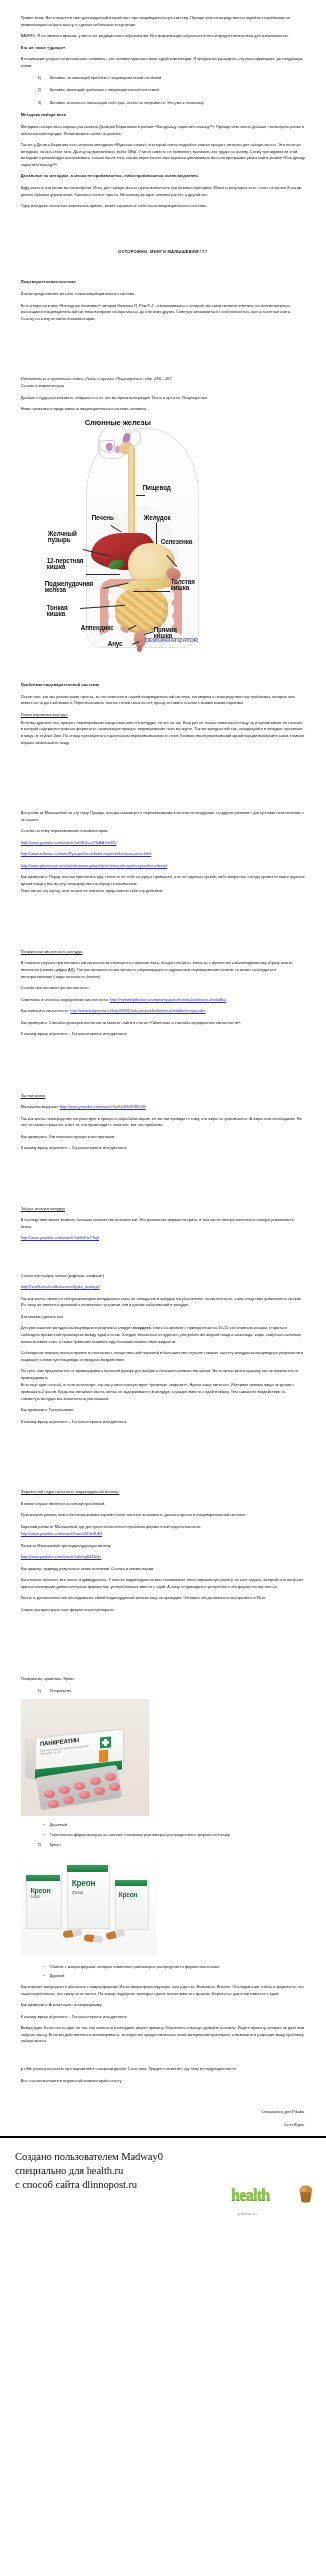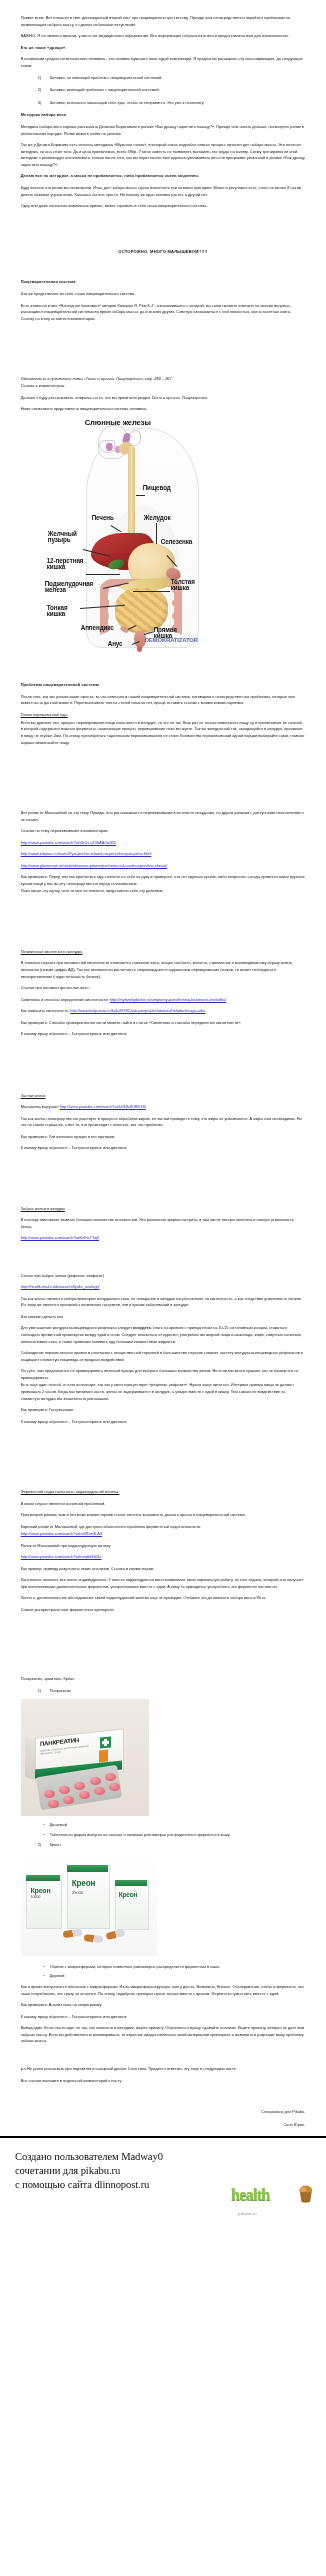--- a/index.html
+++ b/index.html
@@ -684,22 +684,22 @@
     <div style="height:6.5px"></div>
     <p class="sig">Саня Юрин.</p>
     <div style="height:7.6px"></div>
   </div>
 
   <div class="divider-black"></div>
 
   <div class="footer">
     <div class="footer-text">
       <div>Создано пользователем Madway0</div>
-      <div>сочетании для pikabu.ru</div>
-      <div>с помощью сайта dlinnopost.ru</div>
+      <div>специально для health.ru</div>
+      <div>с способ сайта dlinnopost.ru</div>
     </div>
     <div class="pikabu-logo">health</div>
     <svg class="pikabu-muffin" viewBox="0 0 40 40">
       <ellipse cx="20" cy="13" rx="13" ry="10" fill="#c98a3c"></ellipse>
       <ellipse cx="15" cy="11" rx="6" ry="5" fill="#e0a456"></ellipse>
       <path d="M8 17 L11 36 Q20 40 29 36 L32 17 Z" fill="#a8712c"></path>
       <path d="M13 18 L15 36 M20 18 L20 38 M27 18 L25 36" stroke="#8d5d22" stroke-width="1.4" fill="none"></path>
     </svg>
     <div class="pikabu-corner">pikabu.ru</div>
   </div>

